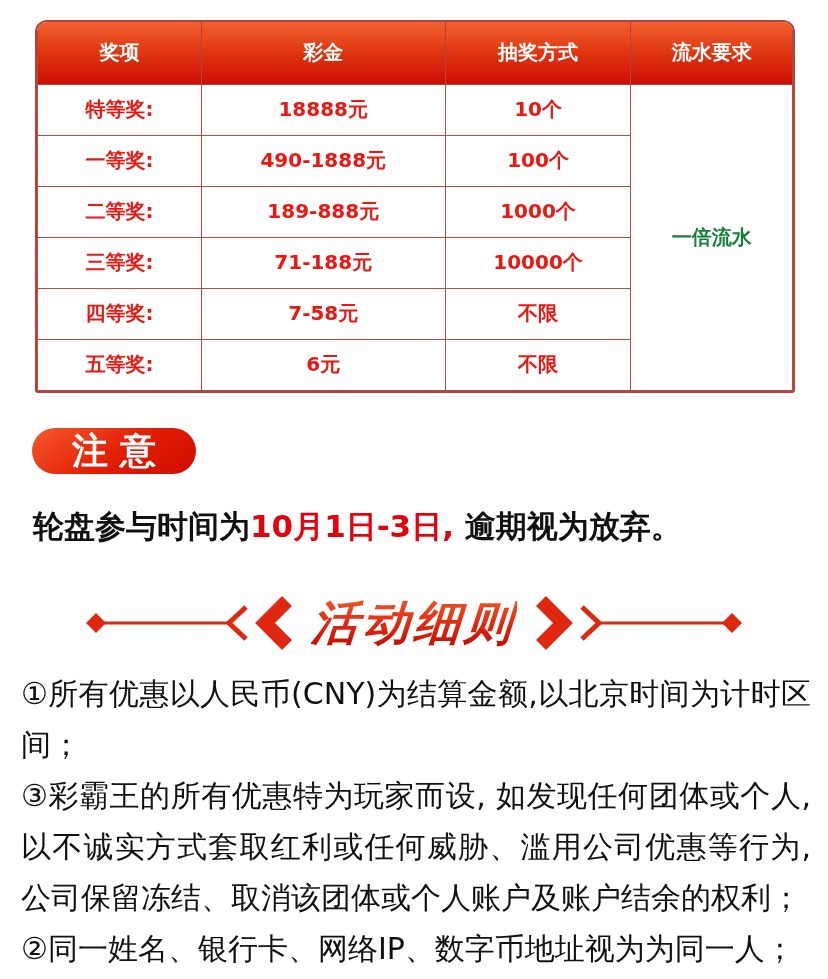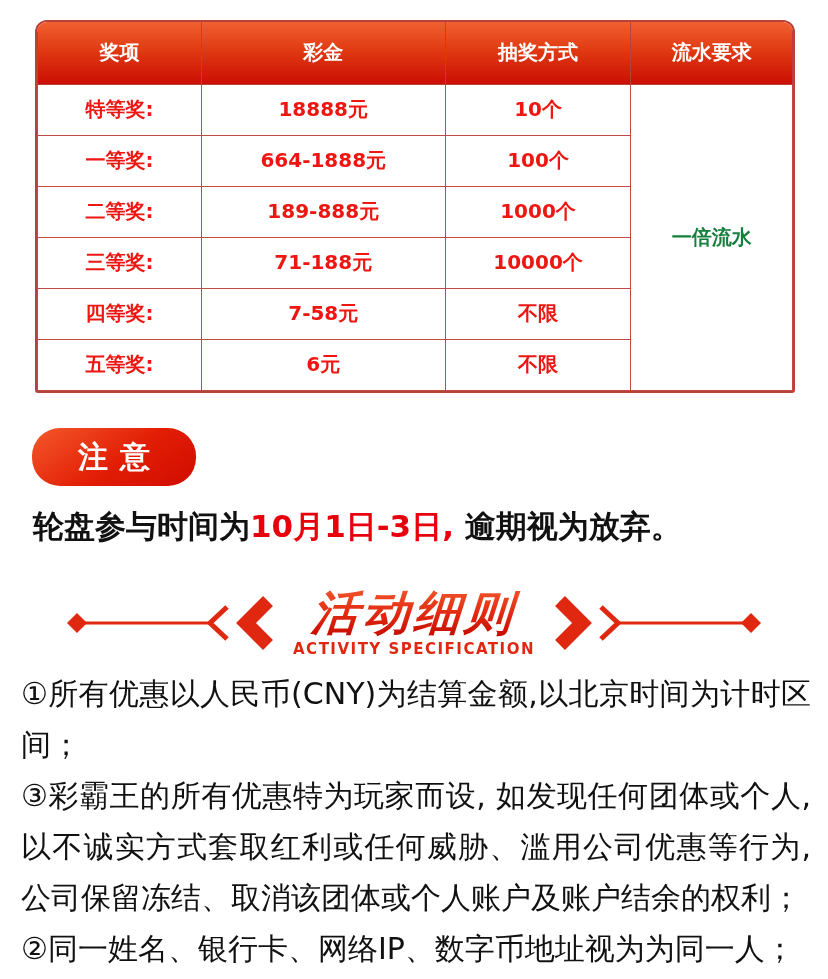--- a/index.html
+++ b/index.html
@@ -42,24 +42,24 @@
     color: #15803d; font-weight: 700;
   }
   .col-prize   { width: 21.7%; }
   .col-amount  { width: 32.3%; }
   .col-method  { width: 24.6%; }
   .col-flow    { width: 21.4%; }
 
   
   .notice-badge {
     position: absolute; left: 32px; top: 428px;
-    width: 164px; height: 58px; border-radius: 28px;
+    width: 164px; height: 46px; border-radius: 28px;
     background: linear-gradient(145deg, #f4592b 0%, #e21d05 55%, #d00c00 100%);
     display: flex; align-items: center; justify-content: center;
-    color: #ffffff; font-size: 30px; font-weight: 700;
+    color: #ffffff; font-size: 36px; font-weight: 700;
     letter-spacing: 12px; text-indent: 12px;
   }
 
   
   .notice-line {
     position: absolute; left: 33px; top: 506px; width: 770px;
     font-size: 31px; font-weight: 700; color: #111111;
     white-space: nowrap;
   }
   .notice-line .hl { color: #e8000d; }
@@ -117,21 +117,21 @@
       </thead>
       <tbody>
         <tr>
           <td>特等奖:</td>
           <td>18888元</td>
           <td>10个</td>
           <td class="turnover" rowspan="6">一倍流水</td>
         </tr>
         <tr>
           <td>一等奖:</td>
-          <td>664-1888元</td>
+          <td>490-1888元</td>
           <td>100个</td>
         </tr>
         <tr>
           <td>二等奖:</td>
           <td>189-888元</td>
           <td>1000个</td>
         </tr>
         <tr>
           <td>三等奖:</td>
           <td>71-188元</td>
@@ -160,21 +160,20 @@
   <div class="divider">
     <svg width="215" height="62" viewBox="0 0 215 62">
       <polygon points="3,31 13,21 23,31 13,41" fill="#e02810"></polygon>
       <rect x="20" y="29.5" width="128" height="3" fill="#e02810"></rect>
       <path d="M163 15 L146 31 L163 47" fill="none" stroke="#e02810" stroke-width="5"></path>
       <path d="M204 9 L182 31 L204 53" fill="none" stroke="#e02810" stroke-width="14"></path>
       <path d="M208 24 L200 31 L208 38" fill="none" stroke="#ffffff" stroke-width="5"></path>
     </svg>
     <div class="title-block">
       <div class="title-cn">活动细则</div>
-      <div class="title-en">ACTIVITY SPECIFICATION</div>
     </div>
     <svg width="215" height="62" viewBox="0 0 215 62" style="transform:scaleX(-1)">
       <polygon points="3,31 13,21 23,31 13,41" fill="#e02810"></polygon>
       <rect x="20" y="29.5" width="128" height="3" fill="#e02810"></rect>
       <path d="M163 15 L146 31 L163 47" fill="none" stroke="#e02810" stroke-width="5"></path>
       <path d="M204 9 L182 31 L204 53" fill="none" stroke="#e02810" stroke-width="14"></path>
       <path d="M208 24 L200 31 L208 38" fill="none" stroke="#ffffff" stroke-width="5"></path>
     </svg>
   </div>
 

